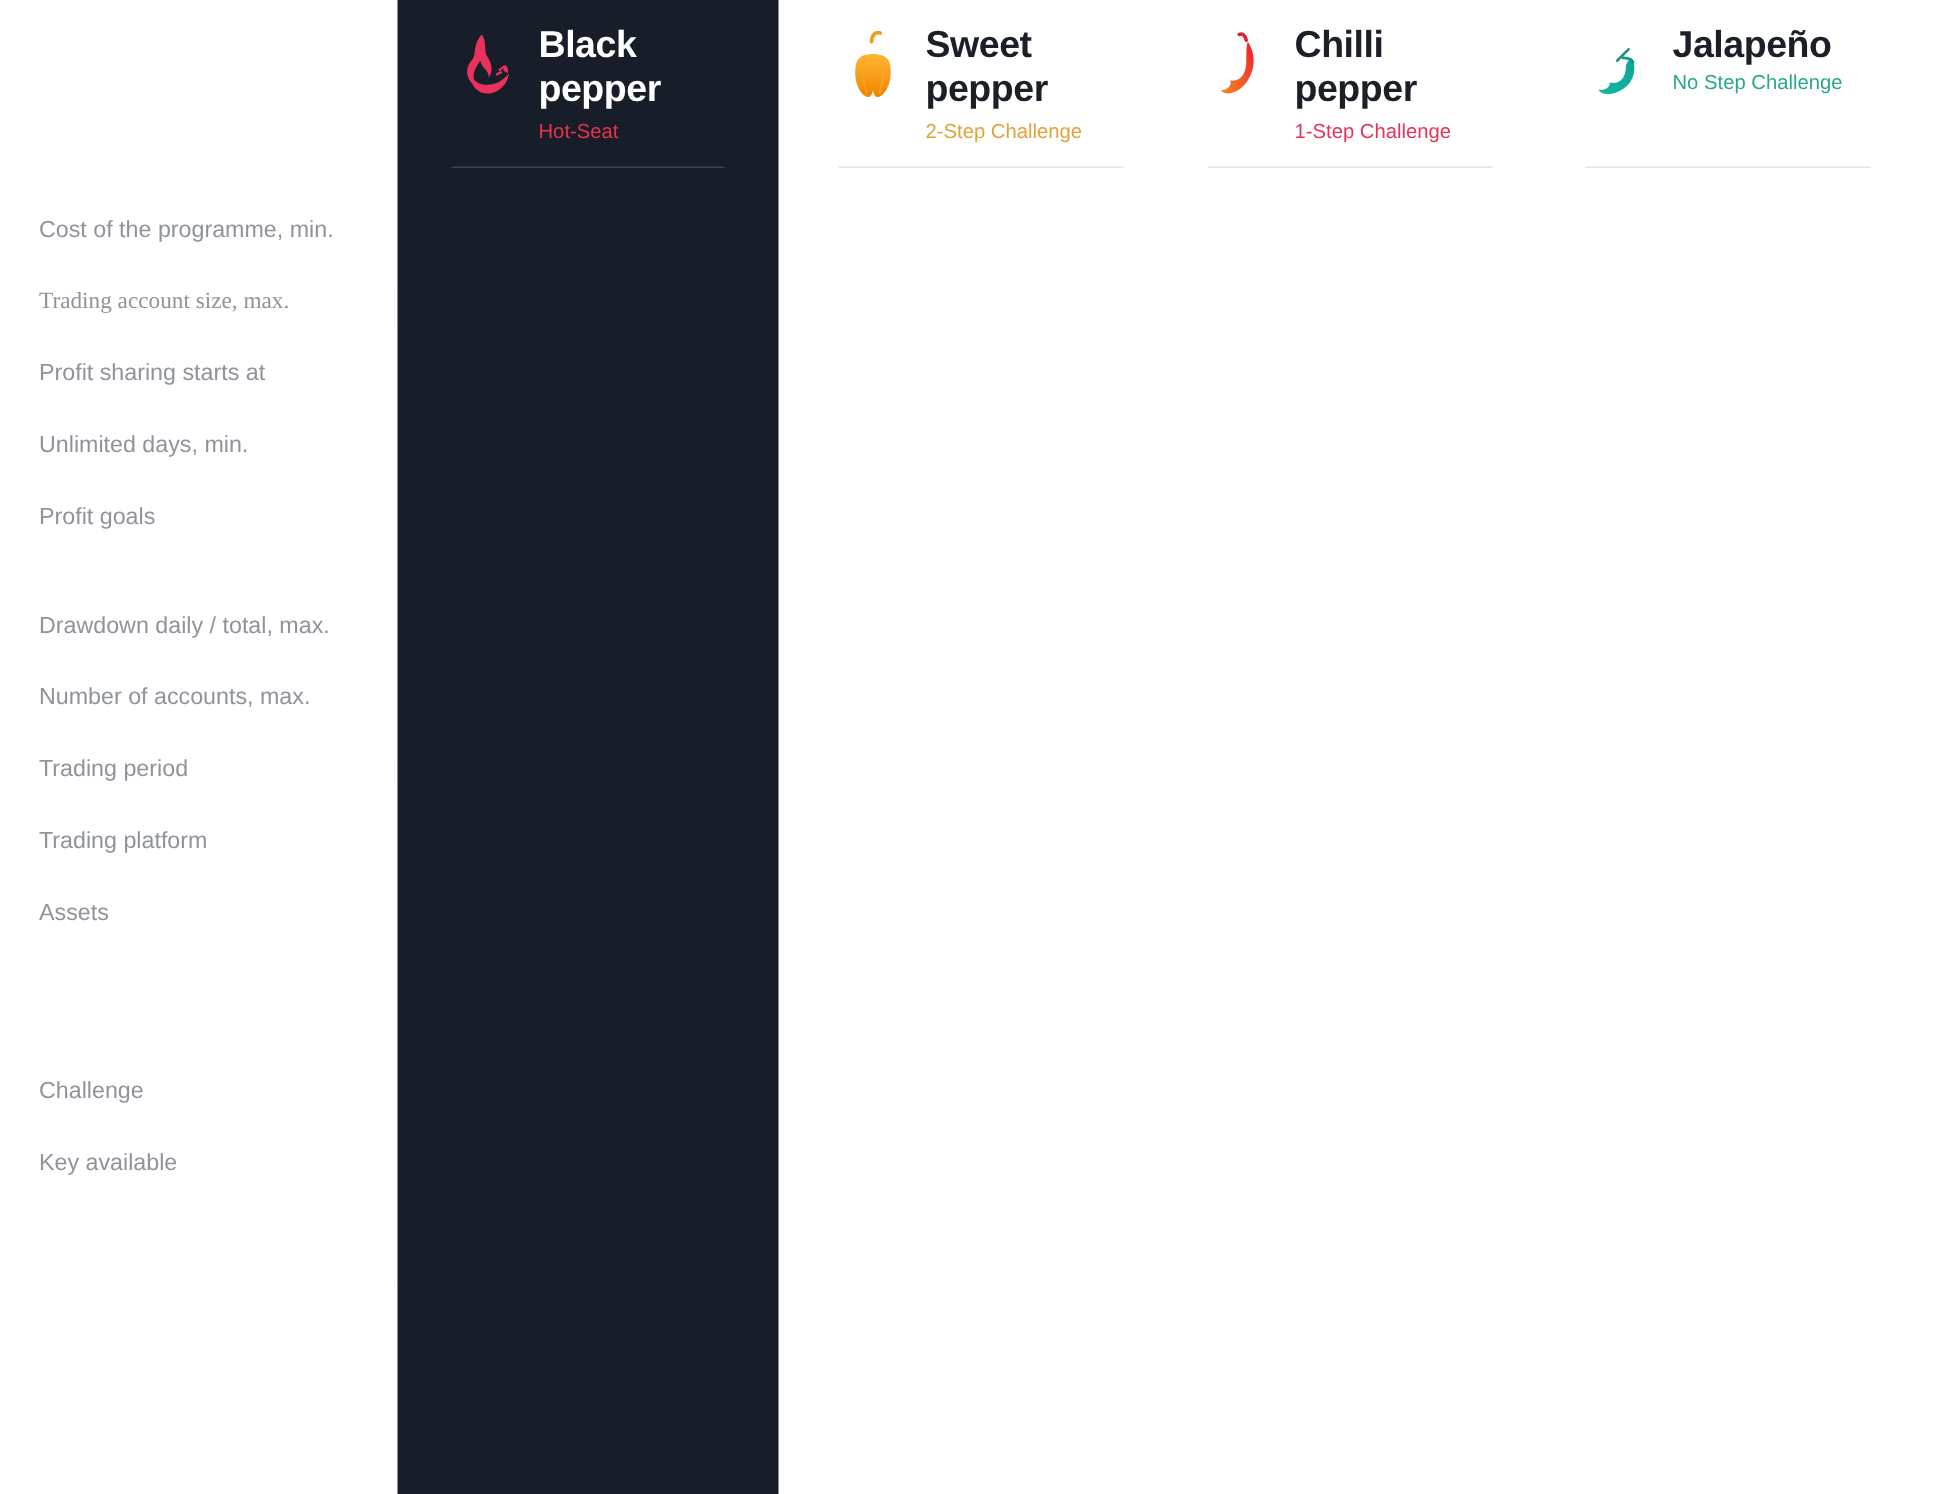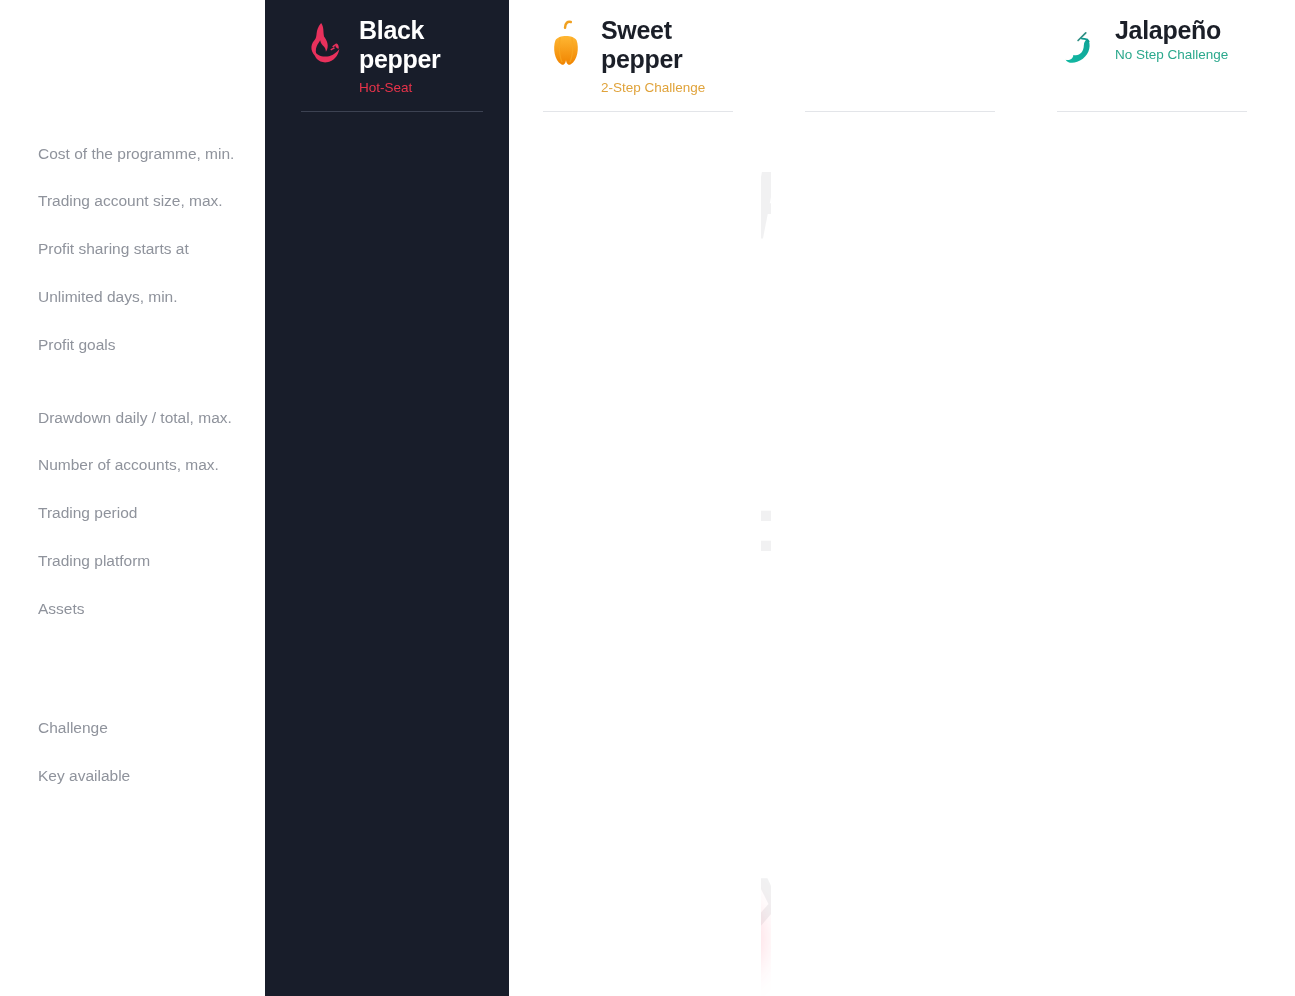--- a/index.html
+++ b/index.html
@@ -10,21 +10,21 @@
     overflow: hidden;
   }
   #root { position: relative; width: 1295px; height: 996px; }
 
   
   .col {
     position: absolute; top: 0; height: 996px;
   }
   .col-labels { left: 0;    width: 265px; background: #ffffff; }
   .col-0      { left: 265px; width: 254px; background: #181d2a; }
-  .col-1      { left: 509px; width: 252px; background: #ffffff; }
+  .col-1      { left: 525px; width: 252px; background: #ffffff; }
   .col-2      { left: 771px; width: 252px; background: #ffffff; }
   .col-3      { left: 1023px; width: 272px; background: #ffffff; }
 
   
   .head {
     position: absolute; left: 0; top: 0; right: 0; height: 112px;
   }
   .head-inner {
     display: flex; align-items: flex-start; gap: 12px;
     padding-top: 14px;
@@ -55,21 +55,21 @@
   .col-1 .hdiv, .col-2 .hdiv { left: 34px; right: 28px; background: #e3e5e9; }
   .col-3 .hdiv { left: 34px; right: 48px; background: #e3e5e9; }
 
   
   .label, .cell {
     position: absolute;
     font-size: 15.5px;
     line-height: 24px;
     white-space: pre-line;
   }
-  .label { left: 26px; color: #8f939c; font-weight: normal; margin-left: 12px; }
+  .label { left: 26px; color: #8f939c; font-weight: normal; }
   .col-0 .cell { left: 302px; color: #ffffff; }
   .cell { font-weight: normal; }
   .col-1 .cell { left: 553px; color: #242830; }
   .col-0 .cell { color: #f2f3f5; }
   .col-0 .cell.strong { font-weight: bold; }
 
   
   .fdiv { position: absolute; height: 1px; top: 889px; }
   .col-0 .fdiv { left: 302px; right: 36px; background: #3c4252; }
   .col-1 .fdiv, .col-2 .fdiv { left: 553px; right: 28px; background: #e3e5e9; }
@@ -170,21 +170,21 @@
     <div class="wm-badge" style="left:1078px; top:878px; width:54px; height:54px;">
       <svg width="40" height="40" viewBox="0 0 40 40">
           <circle cx="20" cy="20" r="16" fill="none" stroke="#8a7a3a" stroke-width="3"></circle>
           <path d="M12 24 Q20 8 30 16 Q22 20 20 30 Z" fill="#8a7a3a"></path>
         </svg>
     </div>
   </div>
 
   <div class="col col-labels" id="labelcol">
       <div class="label" style="top: 142px;">Cost of the programme, min.</div>
-      <div class="label" style="top: 189px;">Trading account size, max.</div>
+      <div class="label" style="top: 189px; font-family: Liberation Serif, serif;">Trading account size, max.</div>
       <div class="label" style="top: 237px;">Profit sharing starts at</div>
       <div class="label" style="top: 285px;">Unlimited days, min.</div>
       <div class="label" style="top: 333px;">Profit goals</div>
       <div class="label" style="top: 406px;">Drawdown daily / total, max.</div>
       <div class="label" style="top: 453px;">Number of accounts, max.</div>
       <div class="label" style="top: 501px;">Trading period</div>
       <div class="label" style="top: 549px;">Trading platform</div>
       <div class="label" style="top: 597px;">Assets</div>
       <div class="label" style="top: 716px;">Challenge</div>
       <div class="label" style="top: 764px;">Key available</div>
@@ -276,20 +276,39 @@
         <div class="fdiv"></div>
         <button class="choose-btn" style="background: linear-gradient(rgb(255, 171, 5), rgb(245, 155, 0)); box-shadow: rgba(255, 170, 0, 0.3) 0px 0px 34px 8px;">
           <svg class="btn-chili" viewBox="0 0 17 24">
             <path d="M11 2 C10.4 0.6 9.2 0.2 8.2 0.8" stroke="#ffffff" stroke-width="1.5" fill="none" stroke-linecap="round"></path>
             <path d="M11.3 3 C14.2 6.6 14.6 13.2 11 18 C7.5 22.6 2.4 23.6 0.4 21.6 C2.8 21.6 4.9 20.2 4.4 18 C8.6 18.4 10.8 14.8 10.8 10.2 C10.8 6.8 10.7 4.6 11.3 3 Z" fill="#ffffff"></path>
           </svg>
           <span>Choose</span>
         </button>
       </div>
       <div class="col col-2">
+        <div class="head">
+          <div class="head-inner">
+            <span class="pep-icon"><svg viewBox="0 0 48 56" width="46" height="56">
+                <defs>
+                  <linearGradient id="gcp" x1="1" y1="0" x2="0" y2="1">
+                    <stop offset="0" stop-color="#ef1b2e"></stop>
+                    <stop offset="1" stop-color="#f78a1e"></stop>
+                  </linearGradient>
+                </defs>
+                <path d="M27 8 C26 4 24 3 22 4" stroke="#e0202e" stroke-width="2.4" fill="none" stroke-linecap="round"></path>
+                <path d="M28 9 C33 16 34 27 28 36 C22 45 13 47 9 43 C13 43 17 40 16 36 C23 37 27 31 27 23 C27 17 27 12 28 9 Z" fill="url(#gcp)"></path>
+              </svg></span>
+            <div class="titlewrap">
+              <div class="ptitle">Chilli
+pepper</div>
+              <div class="psub" style="color:#e0365b">1-Step Challenge</div>
+            </div>
+          </div>
+        </div>
         <div class="hdiv"></div>
         <div class="fdiv"></div>
       </div>
       <div class="col col-3">
         <div class="head">
           <div class="head-inner">
             <span class="pep-icon"><svg viewBox="0 0 48 56" width="46" height="56">
                 <defs>
                   <linearGradient id="gjp" x1="1" y1="0" x2="0" y2="1">
                     <stop offset="0" stop-color="#0fa398"></stop>

